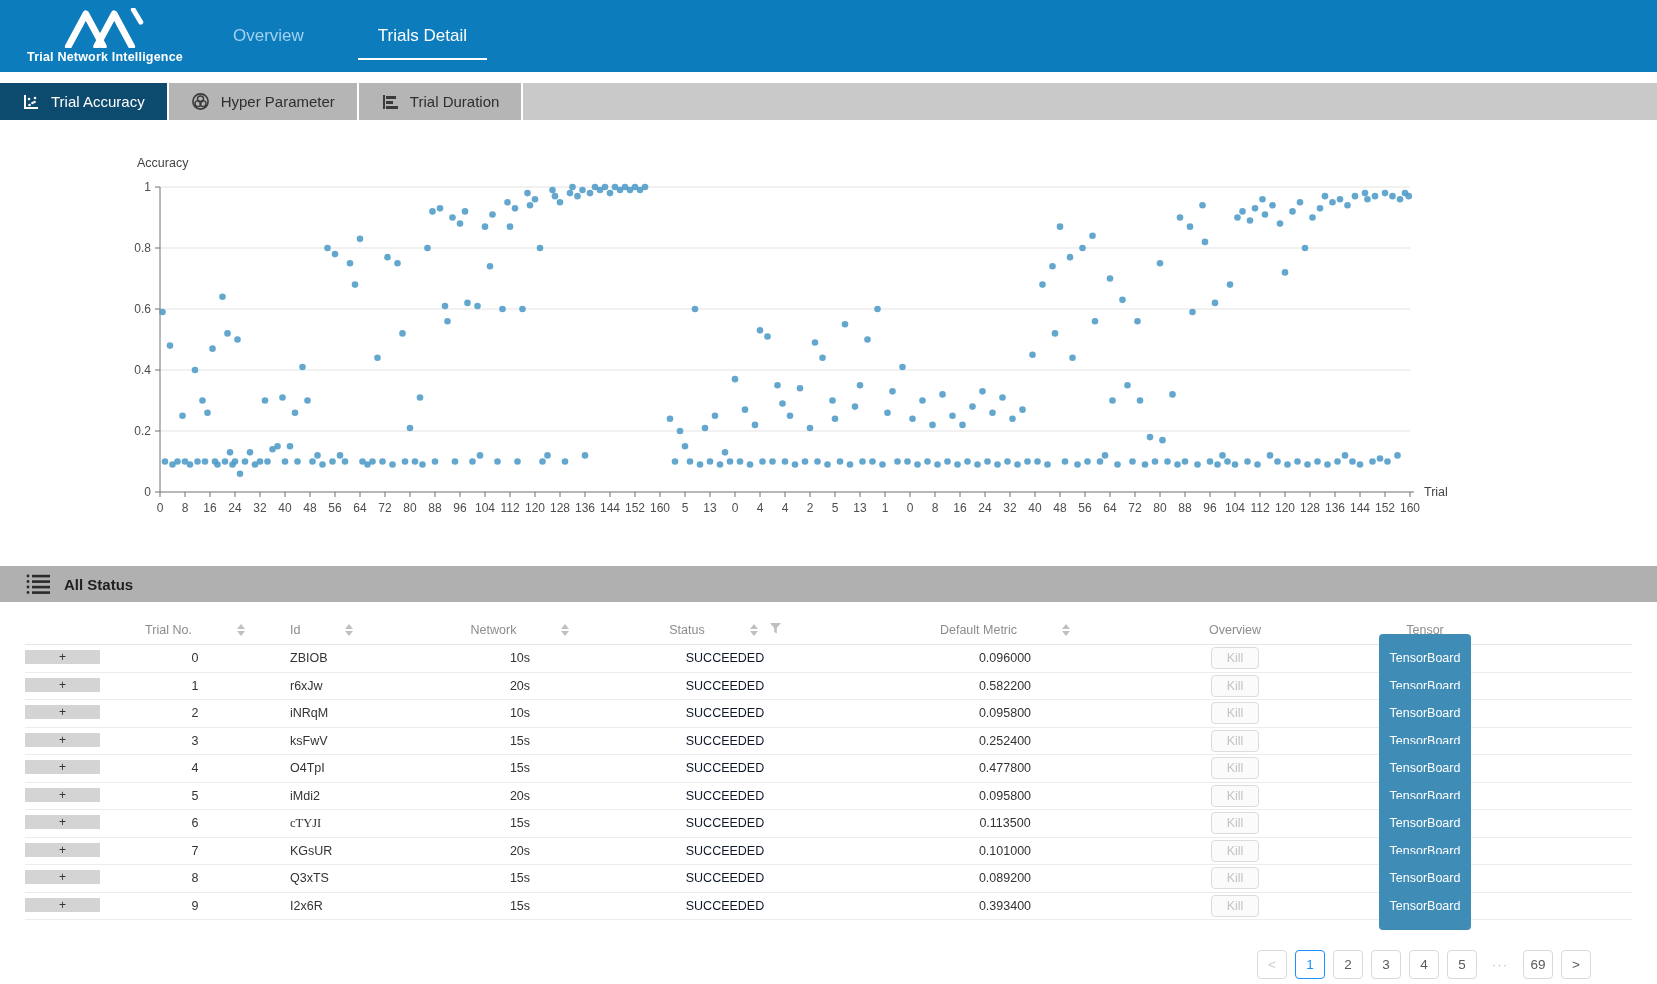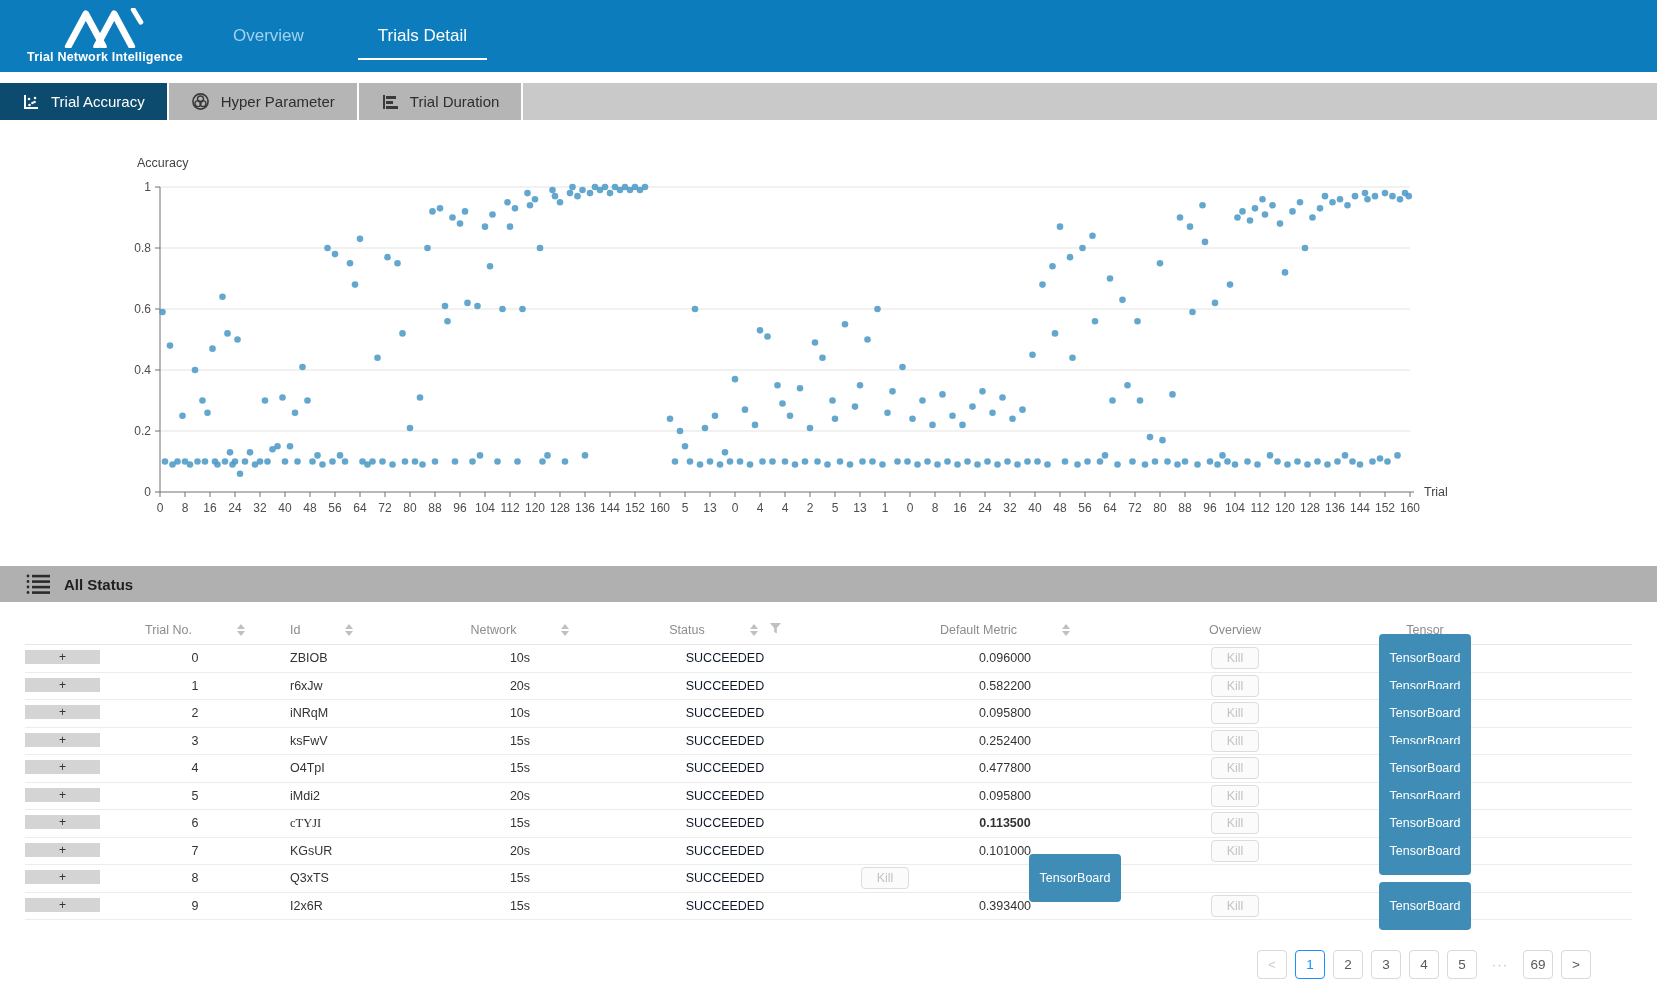--- a/index.html
+++ b/index.html
@@ -667,21 +667,21 @@
         <div class="cell" style="width: 270px;">
           <button class="tb-btn">TensorBoard</button>
         </div>
       </div>
       <div class="t-row">
         <div class="expand-cell">+</div>
         <div class="cell" style="width: 190px;">6</div>
         <div class="cell left" style="width: 130px; font-family: Liberation Serif, serif;">cTYJI</div>
         <div class="cell" style="width: 200px;">15s</div>
         <div class="cell status-ok" style="width: 210px;">SUCCEEDED</div>
-        <div class="cell" style="width: 350px; font-weight: bold;">0.113500</div>
+        <div class="cell" style="width: 350px;">0.113500</div>
         <div class="cell" style="width: 110px;">
           <button class="kill-btn" disabled="">Kill</button>
         </div>
         <div class="cell" style="width: 270px;">
           <button class="tb-btn">TensorBoard</button>
         </div>
       </div>
       <div class="t-row">
         <div class="expand-cell">+</div>
         <div class="cell" style="width: 190px;">7</div>
@@ -695,20 +695,21 @@
         <div class="cell" style="width: 270px;">
           <button class="tb-btn">TensorBoard</button>
         </div>
       </div>
       <div class="t-row">
         <div class="expand-cell">+</div>
         <div class="cell" style="width: 190px;">8</div>
         <div class="cell left" style="width: 130px;">Q3xTS</div>
         <div class="cell" style="width: 200px;">15s</div>
         <div class="cell status-ok" style="width: 210px;">SUCCEEDED</div>
+        <div class="cell" style="width: 350px;">0.089200</div>
         <div class="cell" style="width: 110px;">
           <button class="kill-btn" disabled="">Kill</button>
         </div>
         <div class="cell" style="width: 270px;">
           <button class="tb-btn">TensorBoard</button>
         </div>
       </div>
       <div class="t-row">
         <div class="expand-cell">+</div>
         <div class="cell" style="width: 190px;">9</div>

